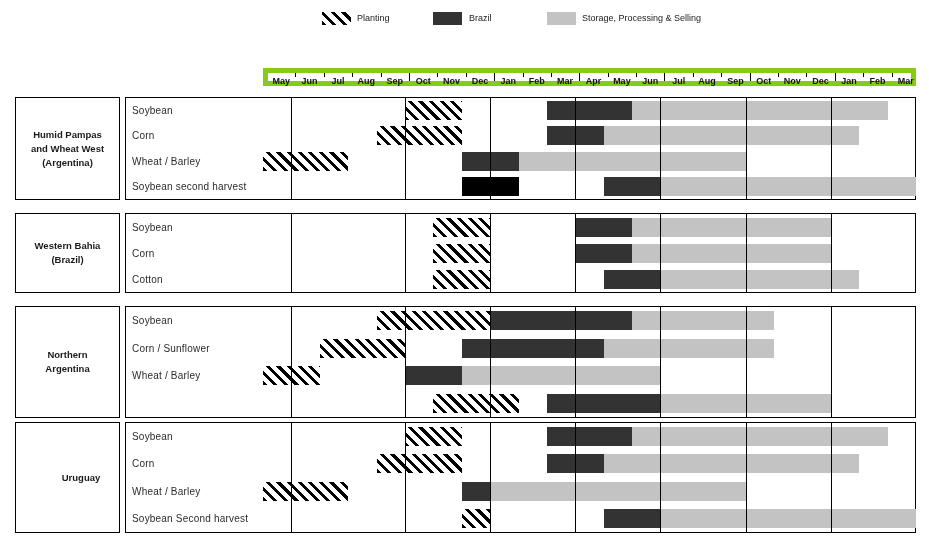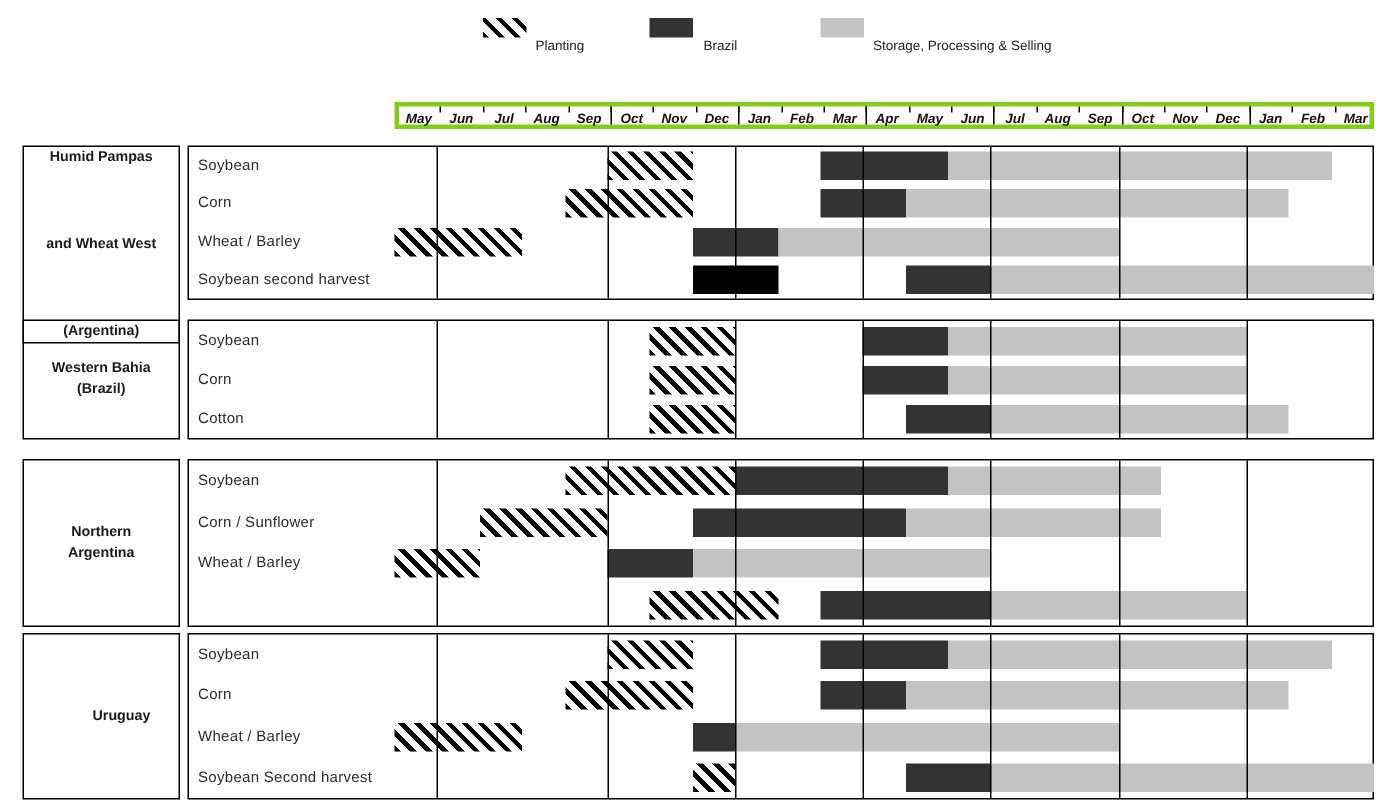--- a/index.html
+++ b/index.html
@@ -1,21 +1,21 @@
 <!DOCTYPE html>
 <html><head>
 <meta charset="utf-8">
 <style>
   html,body{margin:0;padding:0;background:#ffffff;}
   .canvas{position:relative;width:929px;height:540px;background:#ffffff;
           font-family:"Liberation Sans",sans-serif;color:#1a1a1a;overflow:hidden;}
   .swatch{position:absolute;top:12px;width:29px;height:13px;}
-  .legend-label{position:absolute;top:12px;height:13px;line-height:13px;font-size:9px;color:#222;white-space:nowrap;margin-top:12px;}
+  .legend-label{position:absolute;top:12px;height:13px;line-height:13px;font-size:9px;color:#222;white-space:nowrap;}
   #header{position:absolute;left:263px;top:68px;width:653px;height:18px;
-          border:3px solid #84cc16;box-sizing:border-box;font-style:italic;}
+          border:5px solid #84cc16;box-sizing:border-box;}
   .month-cell{position:absolute;top:0;height:16px;line-height:16px;text-align:center;
               font-size:9px;font-weight:bold;color:#111;}
   .tick{position:absolute;top:0;width:1px;height:4px;background:#000;}
   .vline{position:absolute;top:0;bottom:0;width:1px;background:#000;}
   .region-box{position:absolute;left:15px;width:105px;border:1px solid #000;box-sizing:border-box;
               display:flex;flex-direction:column;justify-content:center;align-items:center;}
   .region-line{font-size:9.5px;font-weight:bold;line-height:14px;text-align:center;white-space:nowrap;}
   .band{position:absolute;left:125px;width:791px;border:1px solid #000;box-sizing:border-box;background:#fff;}
   .row-label{position:absolute;font-size:10px;letter-spacing:.2px;color:#2b2b2b;white-space:nowrap;z-index:2;}
   .bar{position:absolute;height:19px;z-index:2;}
@@ -83,21 +83,21 @@
       <div class="tick" style="left: 623.609px; background: rgb(0, 0, 0);"></div>
       <div class="vline" style="left: 140.957px; background: rgb(0, 0, 0);"></div>
       <div class="vline" style="left: 226.13px; background: rgb(0, 0, 0);"></div>
       <div class="vline" style="left: 311.304px; background: rgb(0, 0, 0);"></div>
       <div class="vline" style="left: 396.478px; background: rgb(0, 0, 0);"></div>
       <div class="vline" style="left: 481.652px; background: rgb(0, 0, 0);"></div>
       <div class="vline" style="left: 566.826px; background: rgb(0, 0, 0);"></div>
     </div>
 
   <div id="chart">
-      <div class="region-box" style="top: 97px; height: 132px; justify-content: space-between;">
+      <div class="region-box" style="top: 97px; height: 103px;">
         <div class="region-line">Humid Pampas</div>
         <div class="region-line">and Wheat West</div>
         <div class="region-line">(Argentina)</div>
       </div>
       <div class="band" style="top: 97px; height: 103px;">
         <div class="vline gridline" style="left: 165.391px; background: rgb(0, 0, 0);"></div>
         <div class="vline gridline" style="left: 278.957px; background: rgb(0, 0, 0);"></div>
         <div class="vline gridline" style="left: 364.13px; background: rgb(0, 0, 0);"></div>
         <div class="vline gridline" style="left: 449.304px; background: rgb(0, 0, 0);"></div>
         <div class="vline gridline" style="left: 534.478px; background: rgb(0, 0, 0);"></div>

